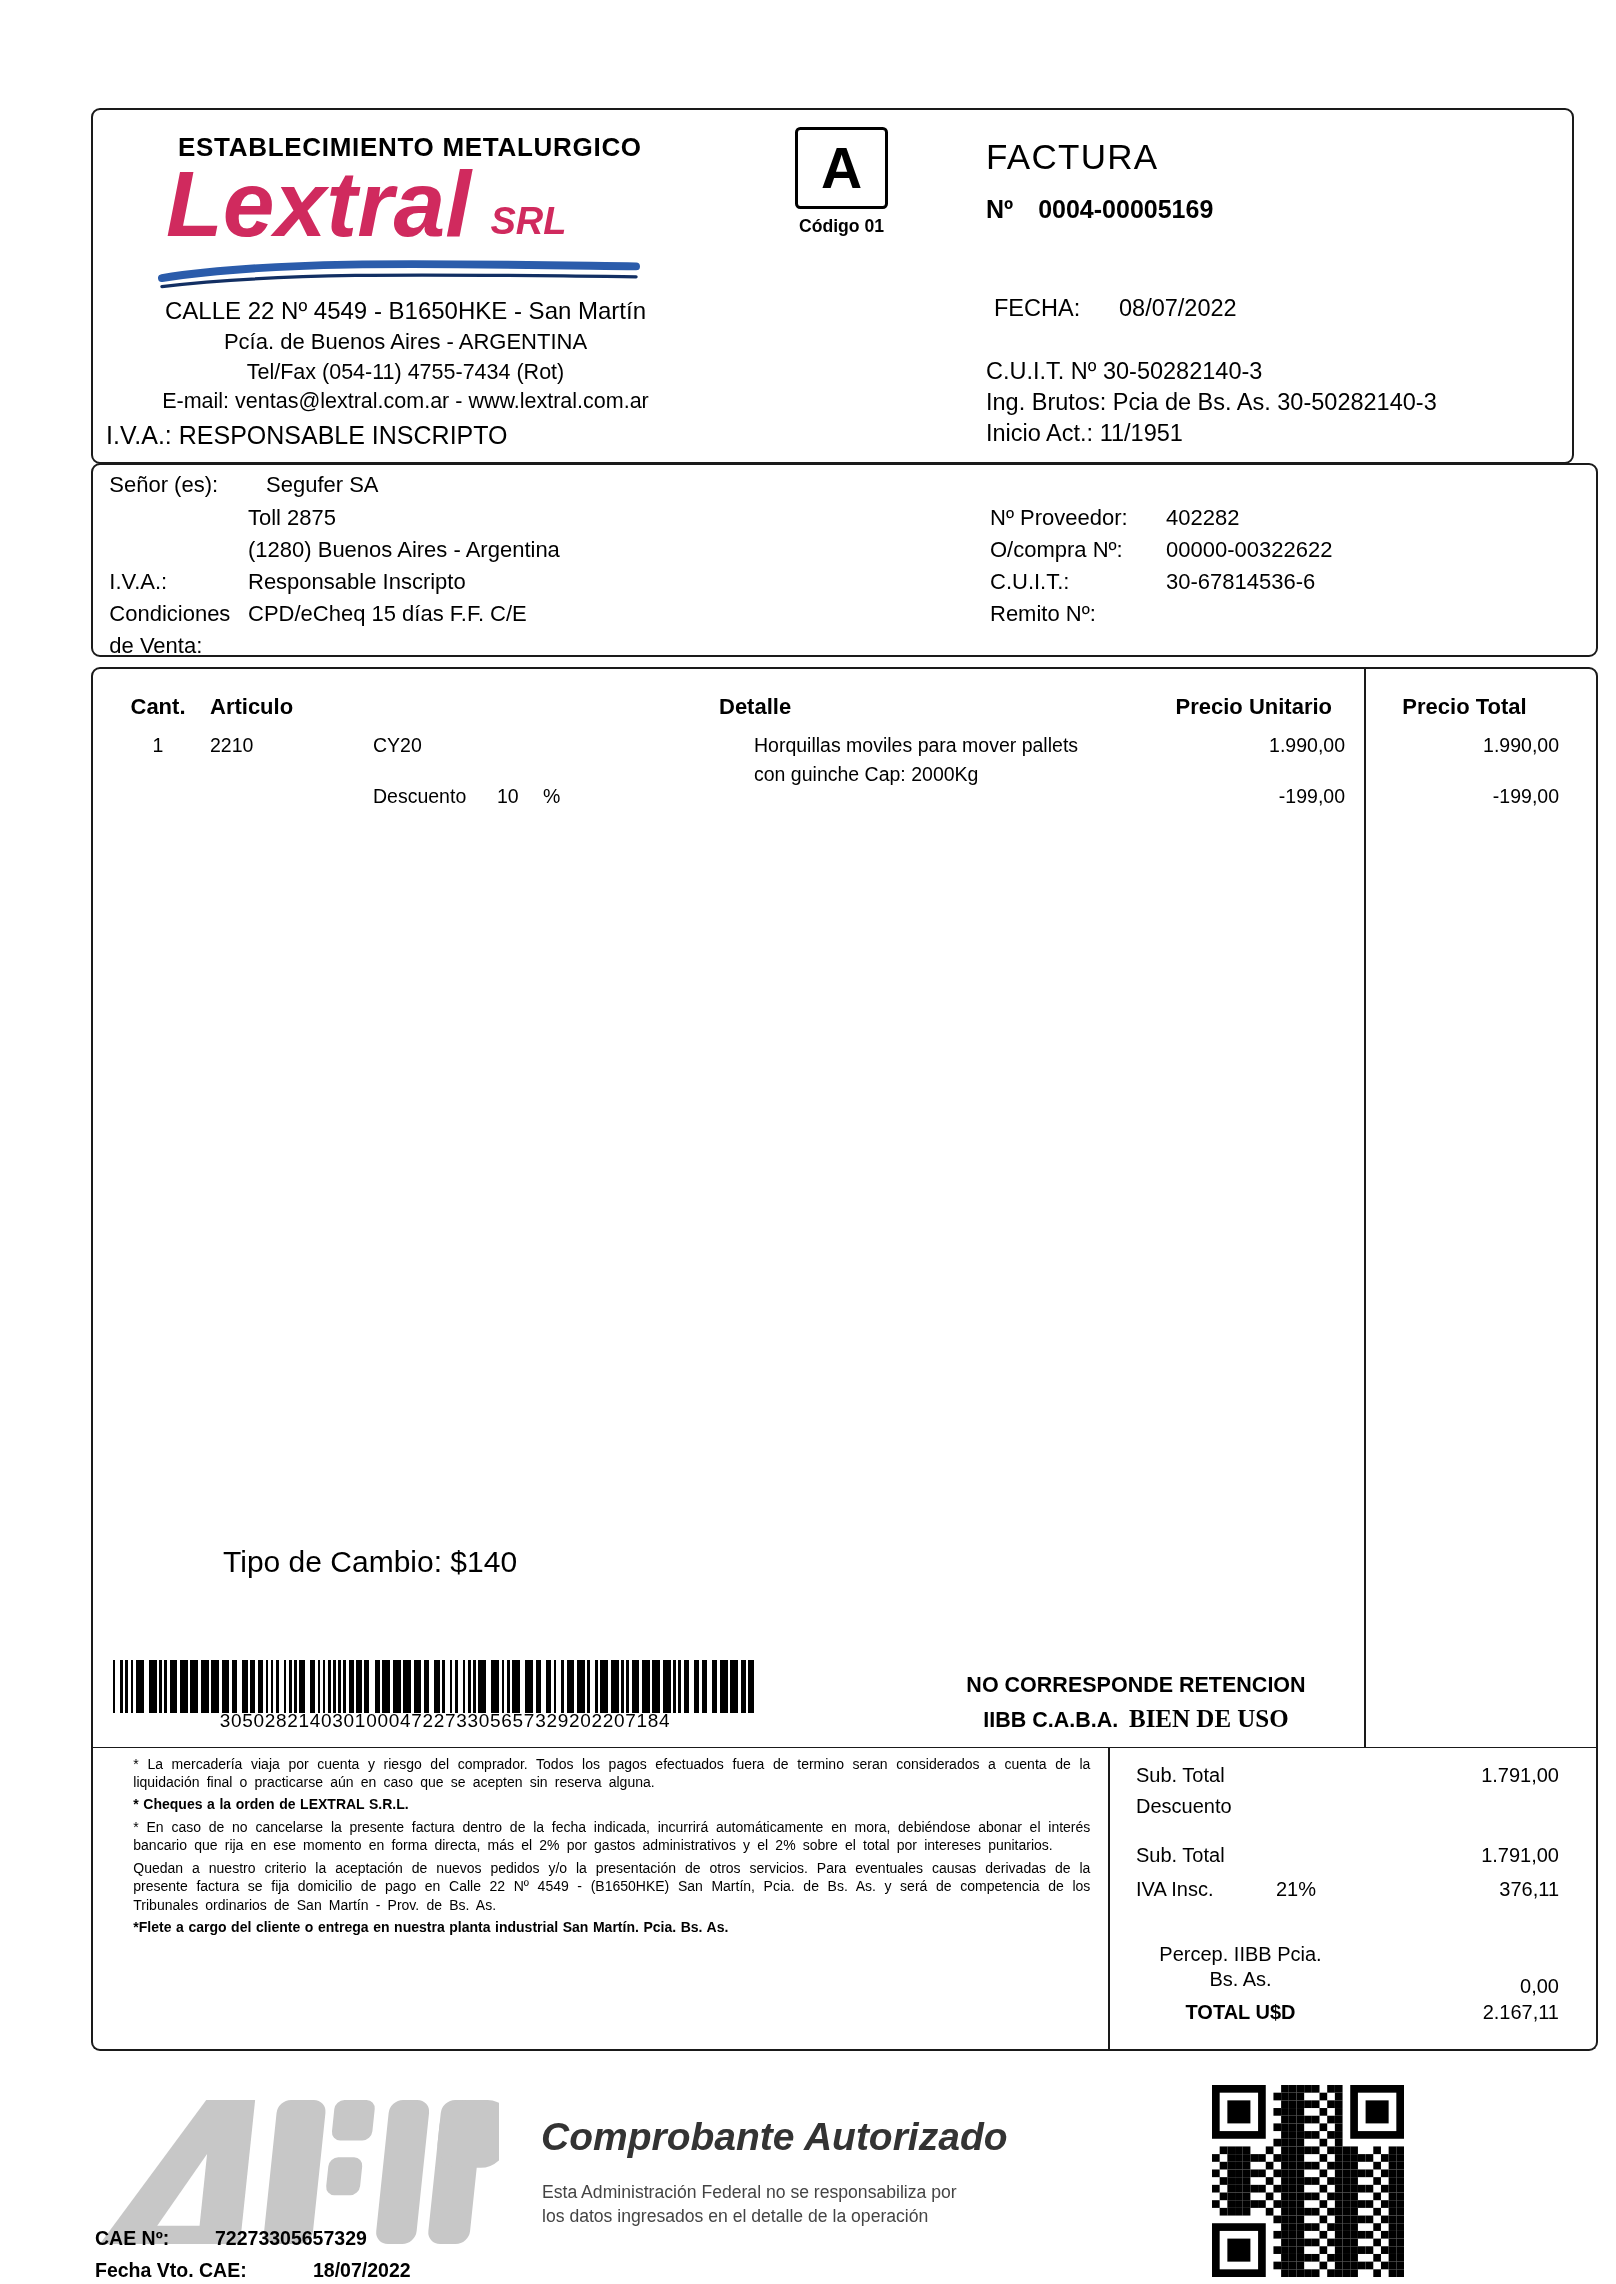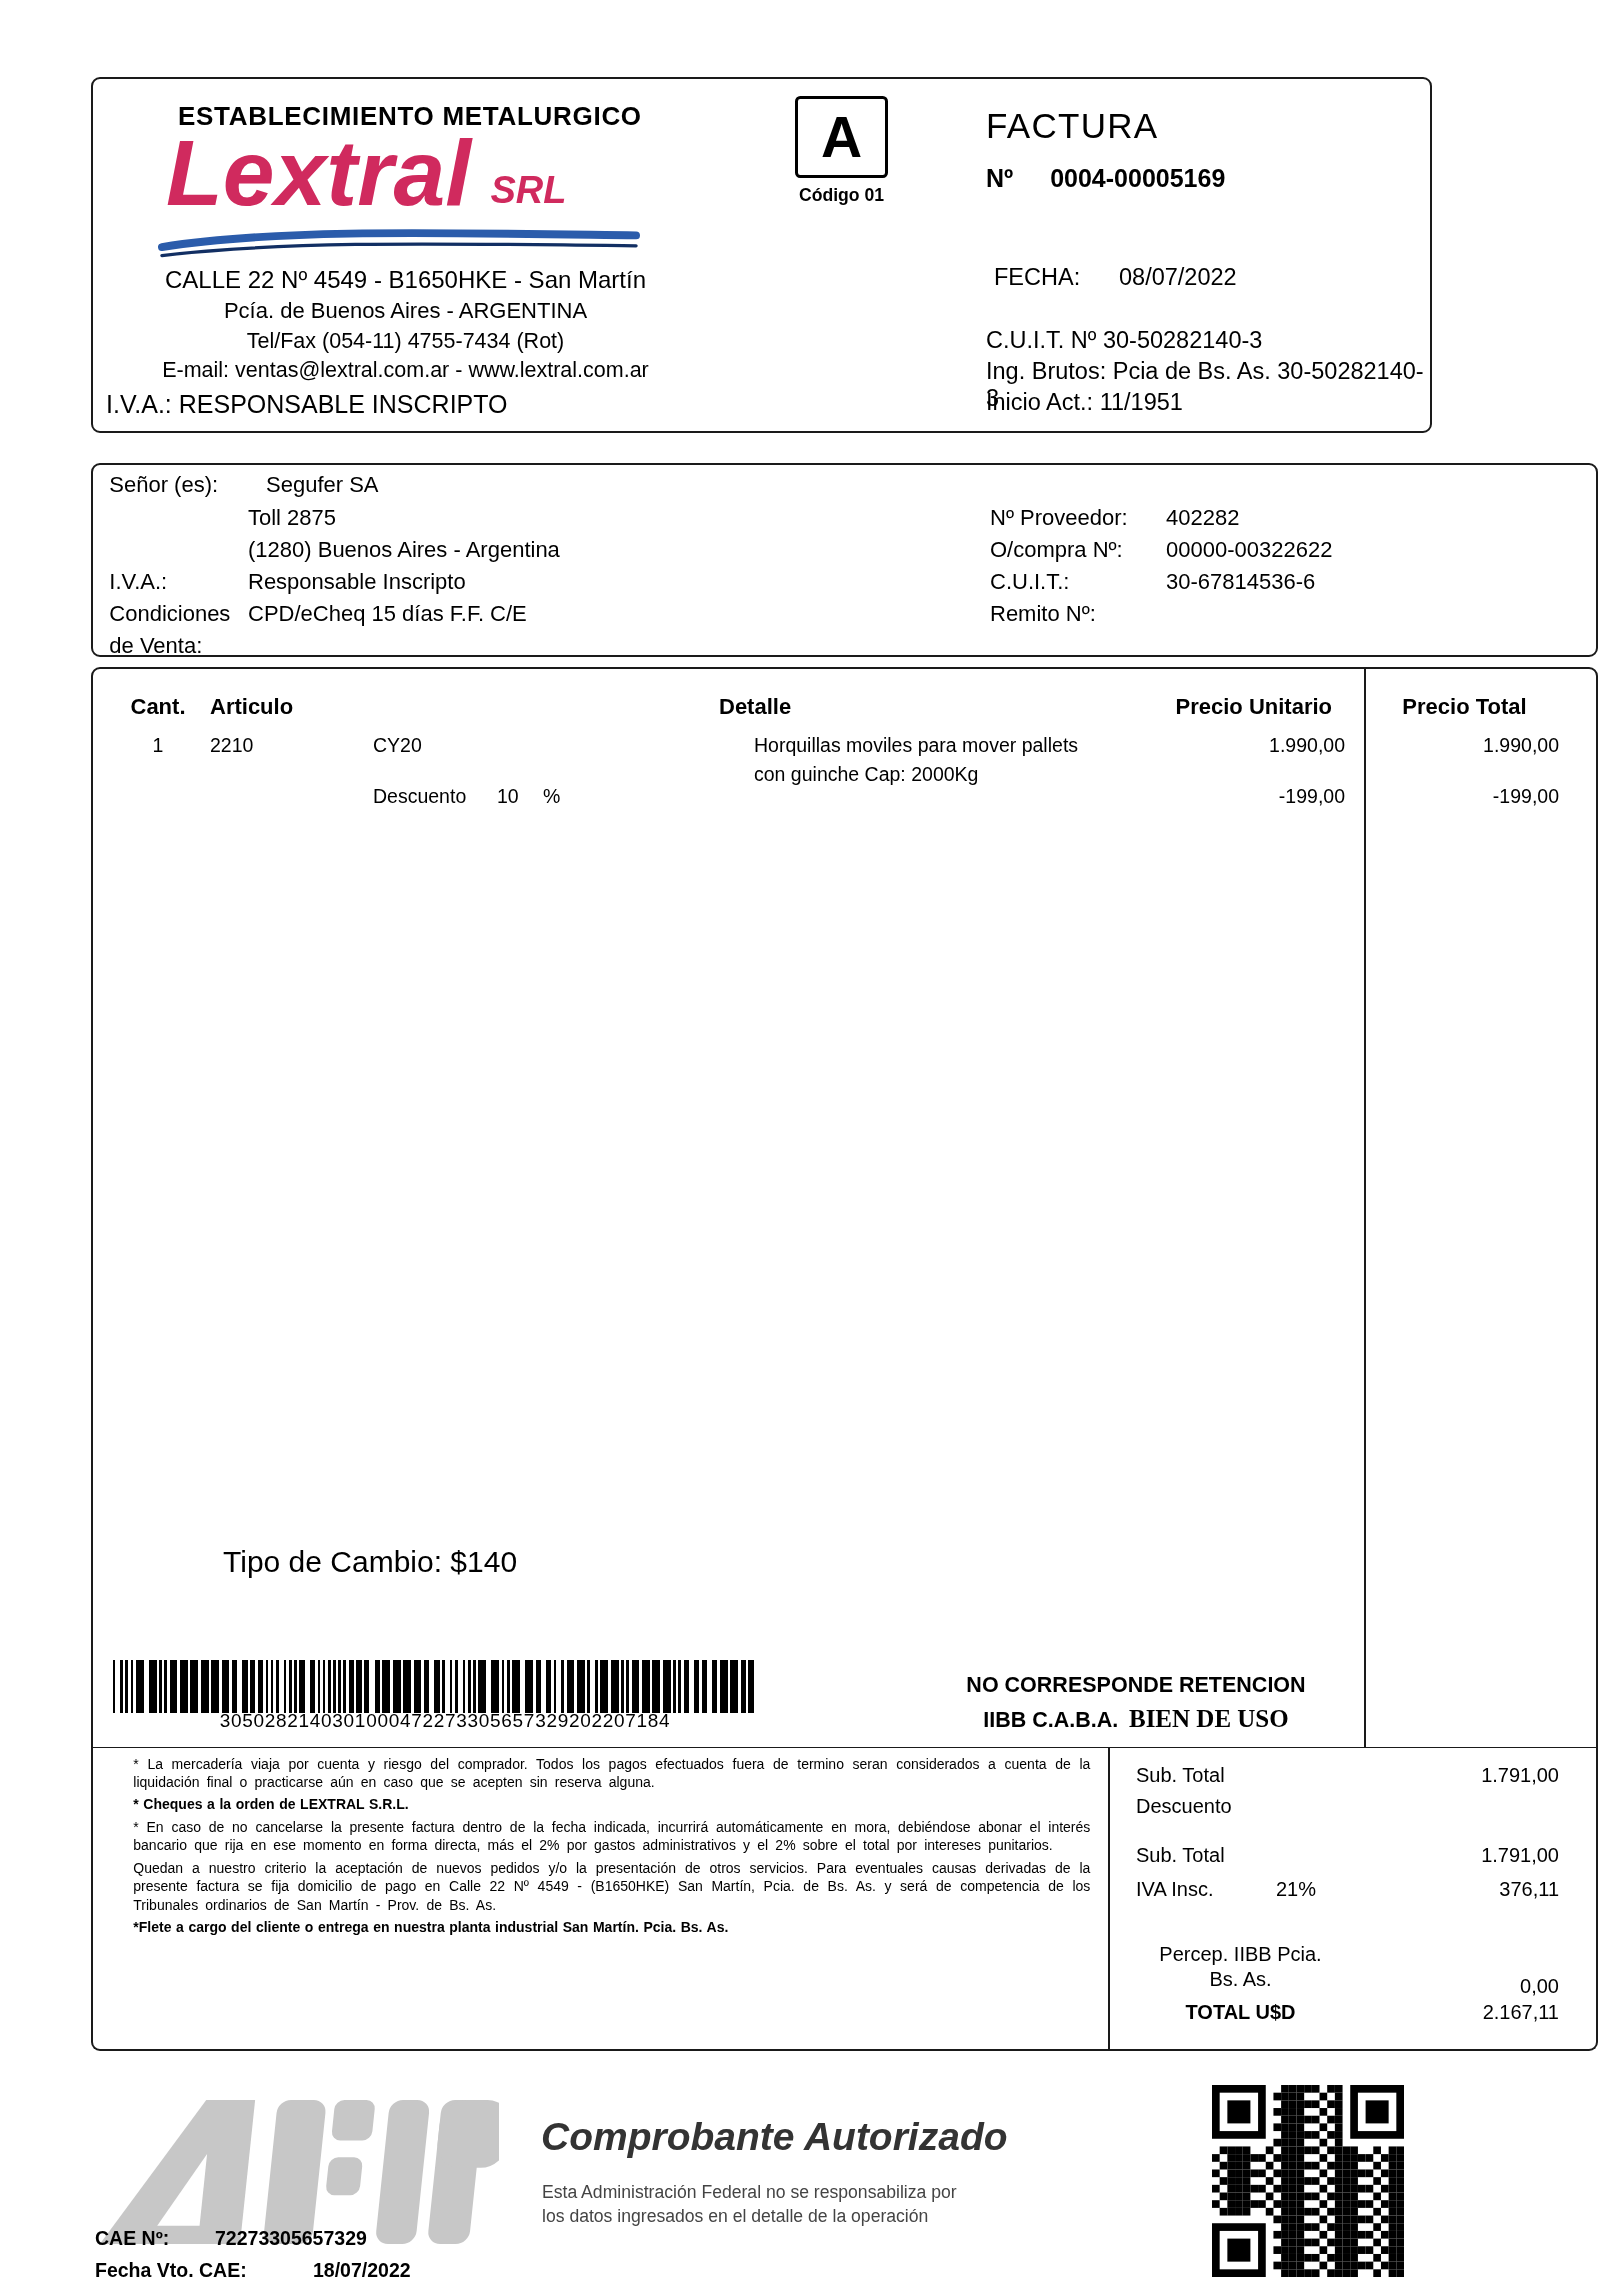--- a/index.html
+++ b/index.html
@@ -22,21 +22,21 @@
   .tbl-head{font-size:22px;font-weight:bold;}
   .tbl-cell{font-size:19.5px;}
   .cust{font-size:22px;}
   .tot{font-size:20px;}
 </style>
 </head>
 <body>
 
 <div id="page">
 
-  <section class="box" style="left:91px;top:77px;width:1341px;height:356px;">
+  <section class="box" style="left:91px;top:108px;width:1483px;height:356px;">
 
     <div class="abs bold" style="left:85px;top:22px;font-size:26px;letter-spacing:0.7px;">ESTABLECIMIENTO METALURGICO</div>
 
     <div class="abs" style="left:73px;top:48px;display:flex;align-items:flex-end;">
       <span class="logo-main">Lextral</span>
       <span class="logo-suffix">SRL</span>
     </div>
 
     <svg class="abs" style="left:65px;top:147px;" width="482" height="33" viewBox="0 0 740 50">
       <path d="M6 32 C 180 4, 430 10, 734 14" stroke="var(--swoosh,#2b5cab)" stroke-width="12" fill="none" stroke-linecap="round"></path>
@@ -54,21 +54,21 @@
 
     <div class="abs" style="left:702px;top:17px;width:93px;height:82px;border:3.3px solid #000;border-radius:5.2px;display:flex;align-items:center;justify-content:center;background:#fff;">
       <span class="bold" style="font-size:57px;">A</span>
     </div>
     <div class="abs bold center" style="left:702px;top:106px;width:93px;font-size:17.6px;">Código 01</div>
 
     <div class="abs" style="left:893px;top:27px;font-size:35px;letter-spacing:1.3px;">FACTURA</div>
 
     <div class="abs bold" style="left:893px;top:85px;font-size:25px;">
       <span>Nº</span>
-      <span style="margin-left:30px;">0004-00005169</span>
+      <span style="margin-left:18px;">0004-00005169</span>
     </div>
 
     <div class="abs" style="left:893px;top:185px;font-size:23.5px;margin-left:8px;">FECHA:</div>
     <div class="abs" style="left:1026px;top:185px;font-size:23.5px;">08/07/2022</div>
 
     <div class="abs" style="left:893px;top:248px;font-size:23.5px;">C.U.I.T. Nº 30-50282140-3</div>
     <div class="abs" style="left:893px;top:279px;font-size:23.5px;">Ing. Brutos: Pcia de Bs. As. 30-50282140-3</div>
     <div class="abs" style="left:893px;top:310px;font-size:23.5px;">Inicio Act.: 11/1951</div>
   </section>
 

